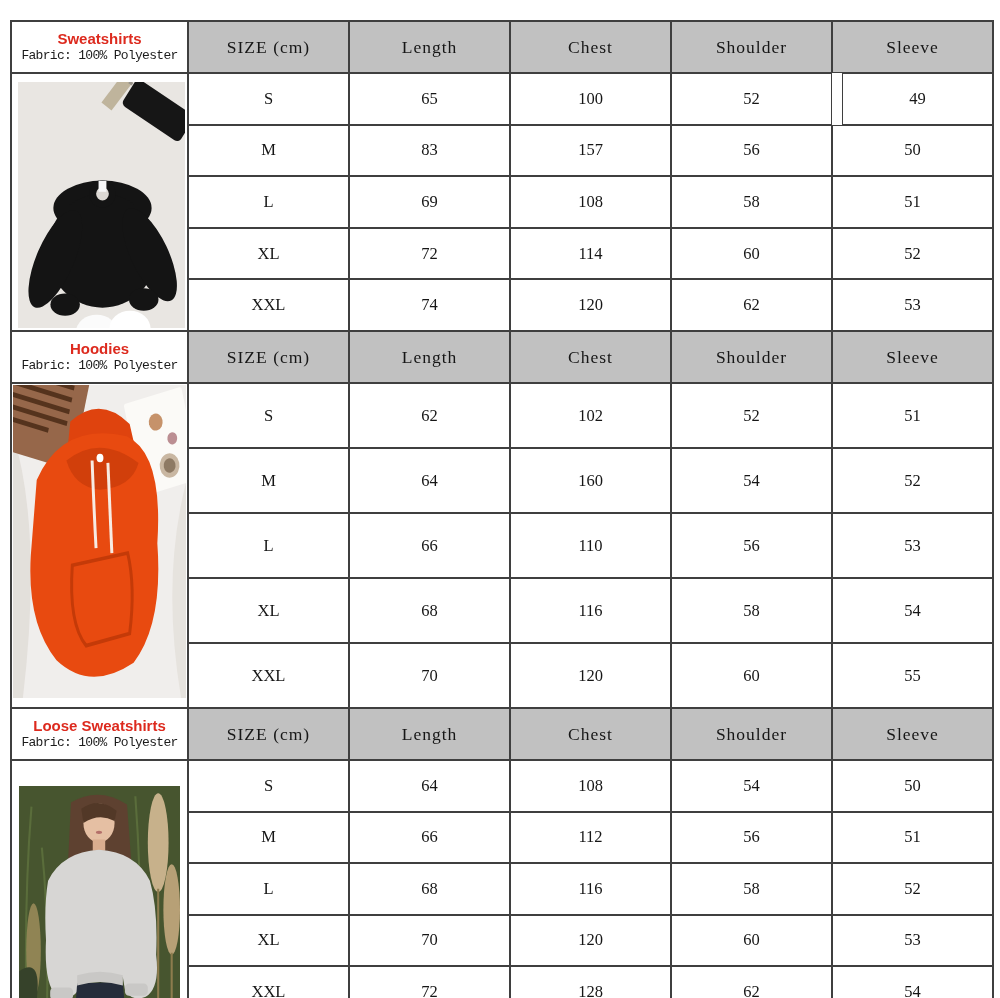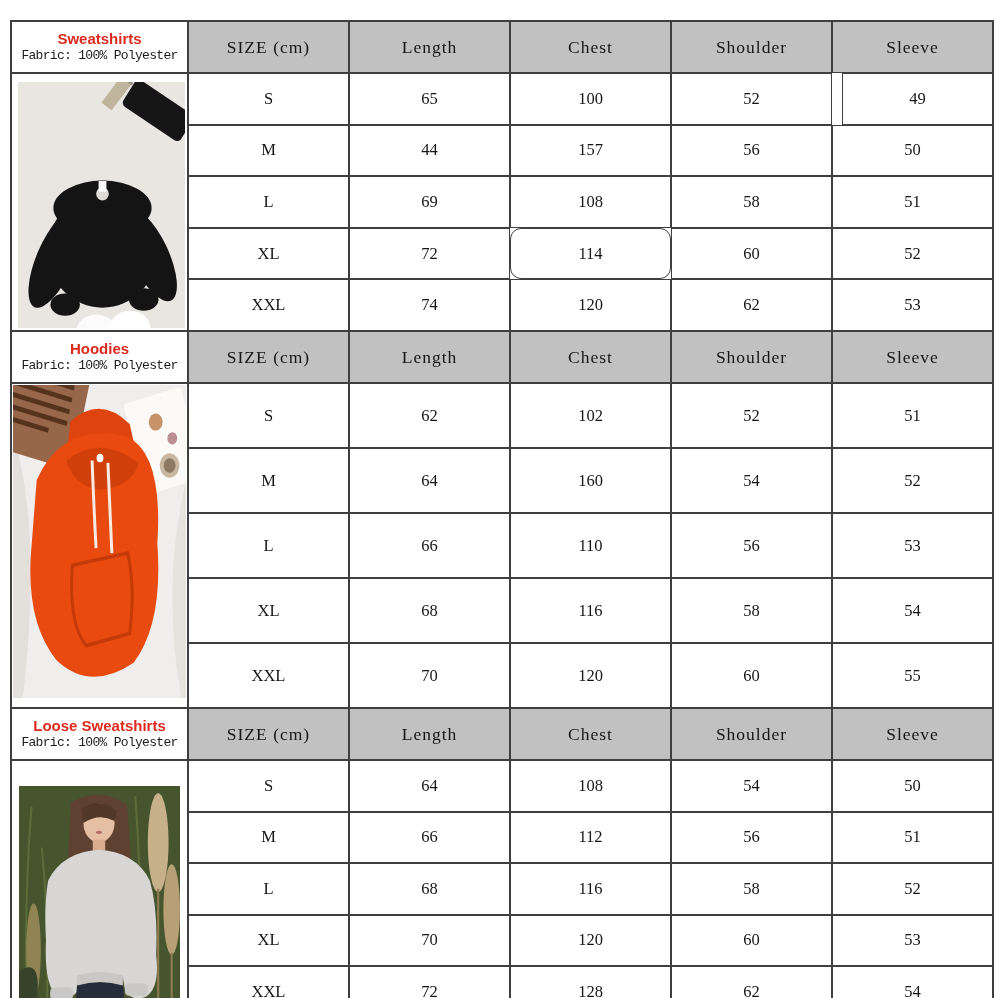--- a/index.html
+++ b/index.html
@@ -69,32 +69,32 @@
       <ellipse cx="114" cy="243" rx="21" ry="18" fill="#ffffff"></ellipse>
     </g>
   </svg>
 </div>
         <div class="cell size-cell" style="grid-area: 2 / 2;">S</div>
         <div class="cell value-cell" style="grid-area: 2 / 3;">65</div>
         <div class="cell value-cell" style="grid-area: 2 / 4;">100</div>
         <div class="cell value-cell" style="grid-area: 2 / 5;">52</div>
         <div class="cell value-cell" style="grid-area: 2 / 6; margin-left: 10px;">49</div>
         <div class="cell size-cell" style="grid-area: 3 / 2;">M</div>
-        <div class="cell value-cell" style="grid-area: 3 / 3;">44</div>
+        <div class="cell value-cell" style="grid-area: 3 / 3;">83</div>
         <div class="cell value-cell" style="grid-area: 3 / 4;">157</div>
         <div class="cell value-cell" style="grid-area: 3 / 5;">56</div>
         <div class="cell value-cell" style="grid-area: 3 / 6;">50</div>
         <div class="cell size-cell" style="grid-area: 4 / 2;">L</div>
         <div class="cell value-cell" style="grid-area: 4 / 3; text-align: right;">69</div>
         <div class="cell value-cell" style="grid-area: 4 / 4;">108</div>
         <div class="cell value-cell" style="grid-area: 4 / 5;">58</div>
         <div class="cell value-cell" style="grid-area: 4 / 6;">51</div>
         <div class="cell size-cell" style="grid-area: 5 / 2;">XL</div>
         <div class="cell value-cell" style="grid-area: 5 / 3;">72</div>
-        <div class="cell value-cell" style="grid-area: 5 / 4; border-radius: 11px;">114</div>
+        <div class="cell value-cell" style="grid-area: 5 / 4;">114</div>
         <div class="cell value-cell" style="grid-area: 5 / 5;">60</div>
         <div class="cell value-cell" style="grid-area: 5 / 6;">52</div>
         <div class="cell size-cell" style="grid-area: 6 / 2;">XXL</div>
         <div class="cell value-cell" style="grid-area: 6 / 3;">74</div>
         <div class="cell value-cell" style="grid-area: 6 / 4;">120</div>
         <div class="cell value-cell" style="grid-area: 6 / 5;">62</div>
         <div class="cell value-cell" style="grid-area: 6 / 6;">53</div>
       </section>
       <section class="product-section" style="height: 377px; grid-template-rows: 52px repeat(5, 1fr);">
         <div class="cell title-cell" style="grid-area: 1 / 1;">

